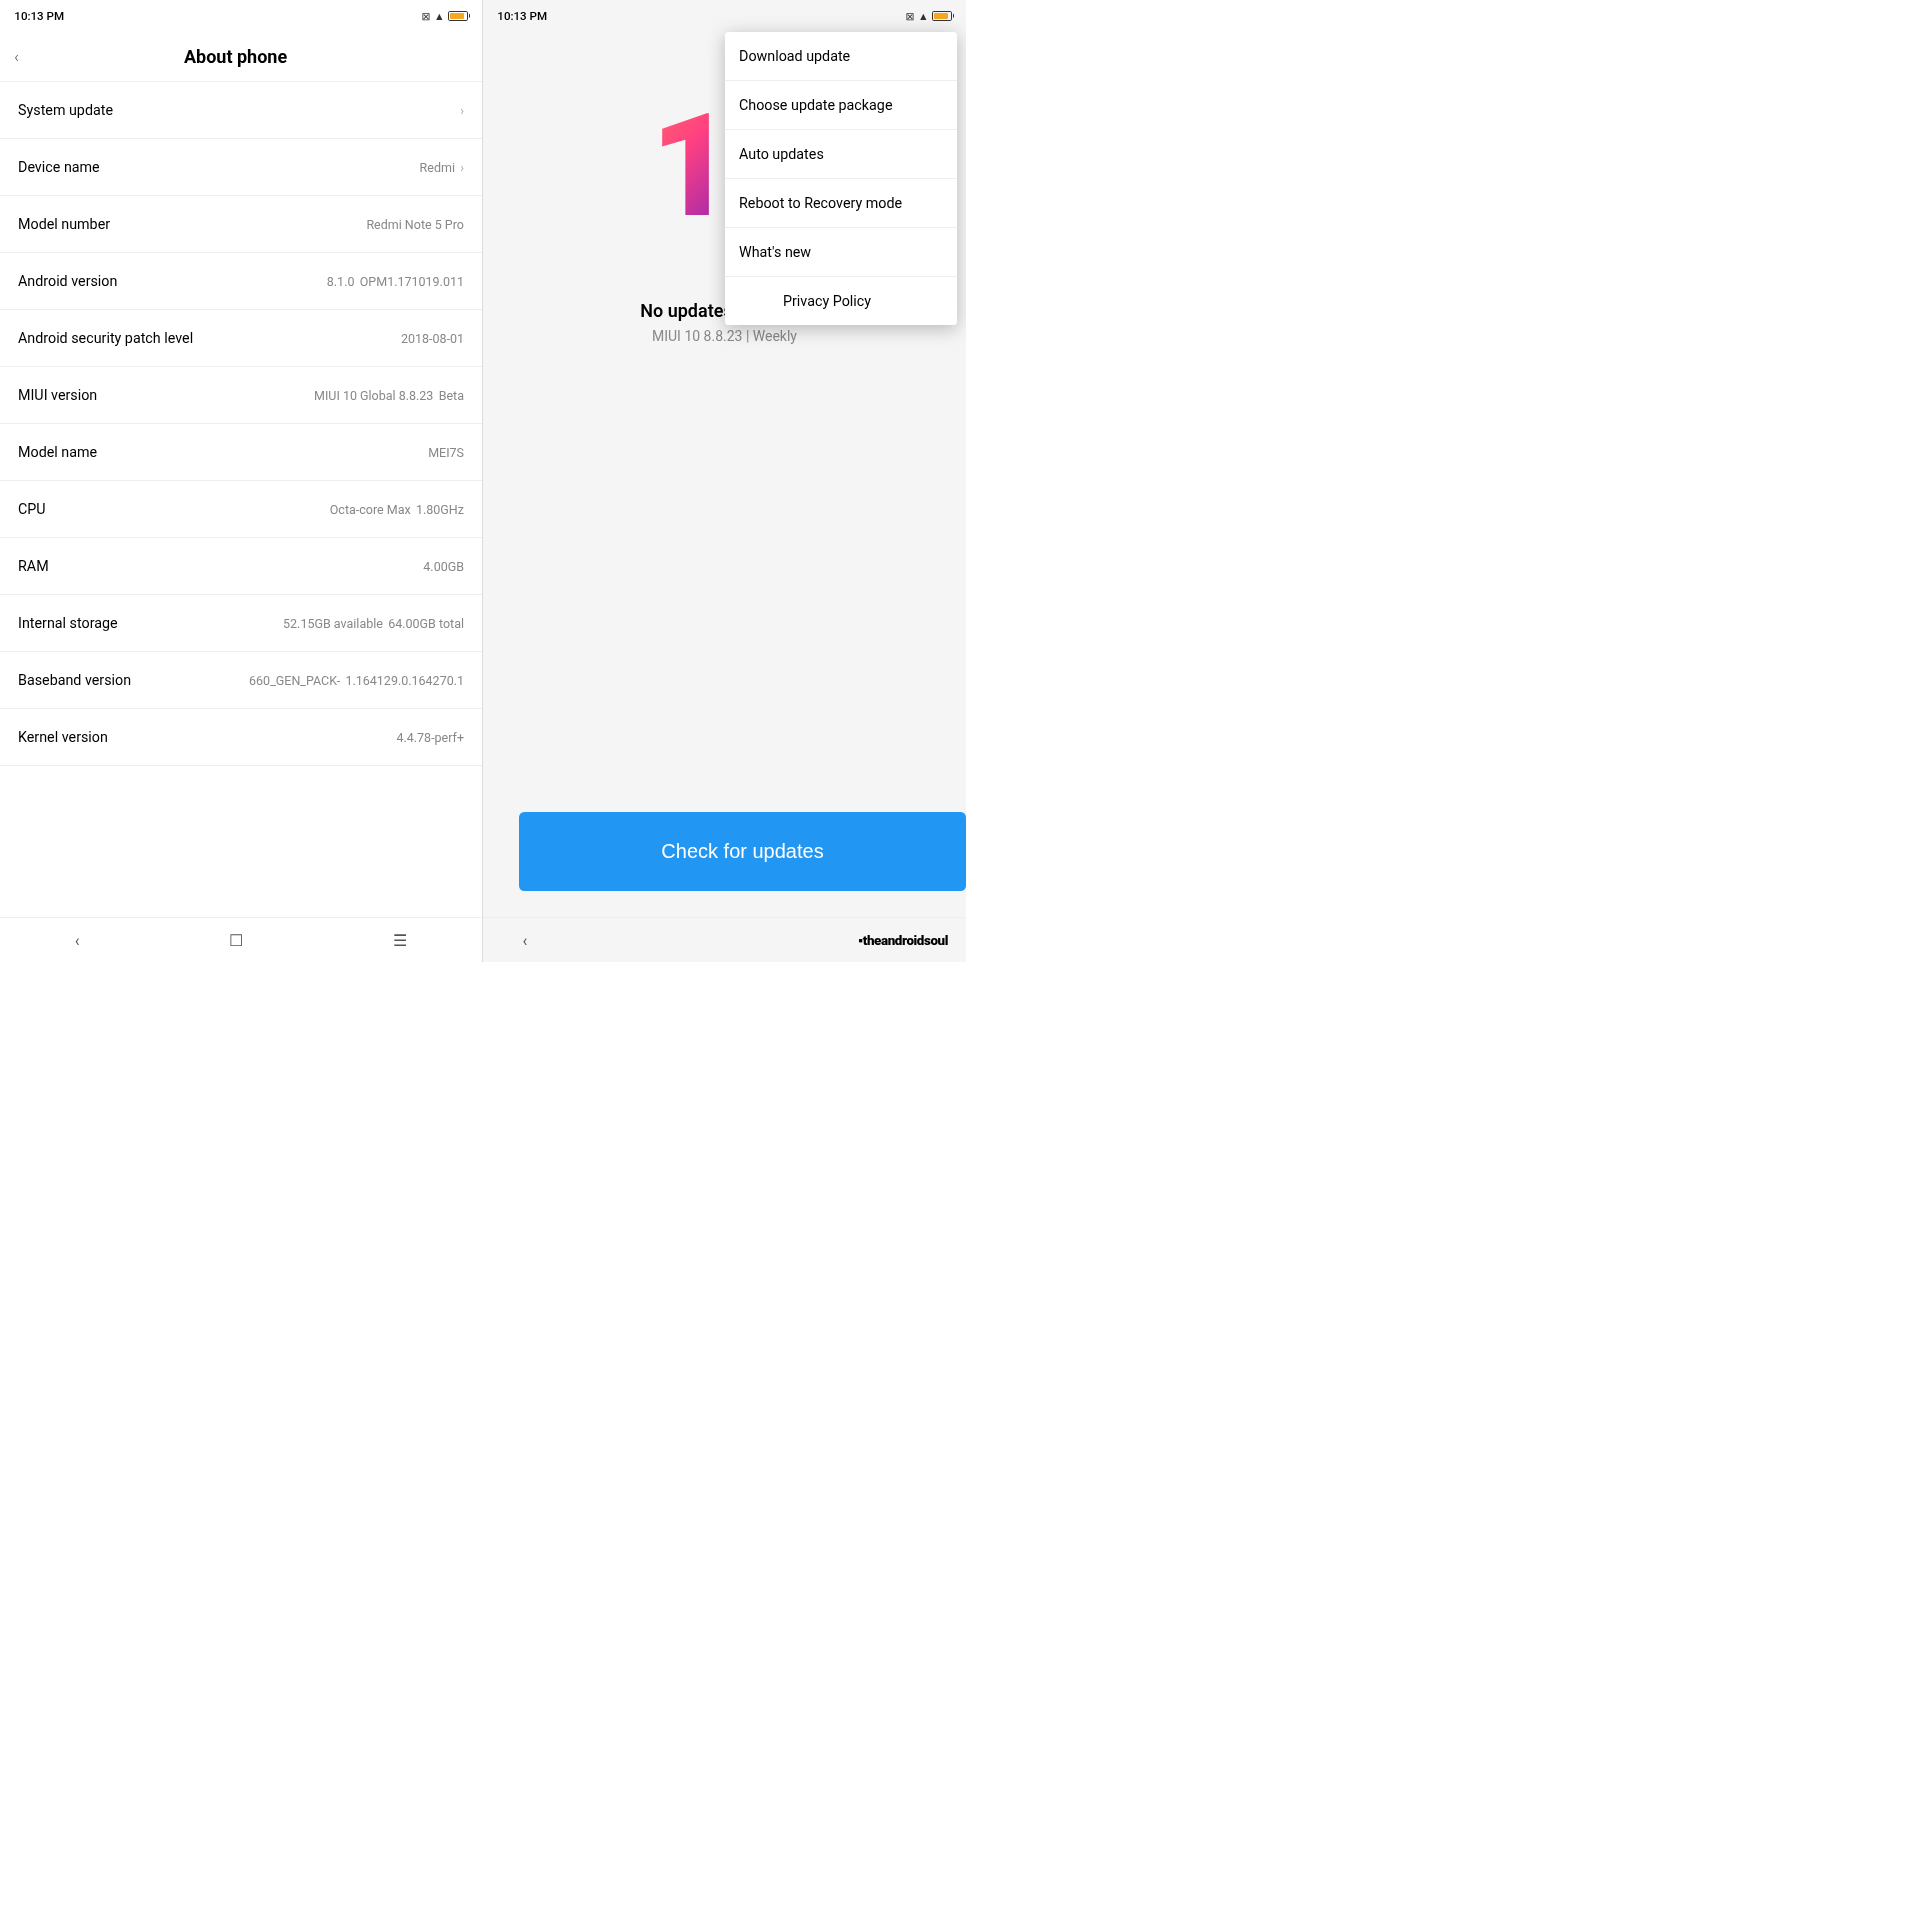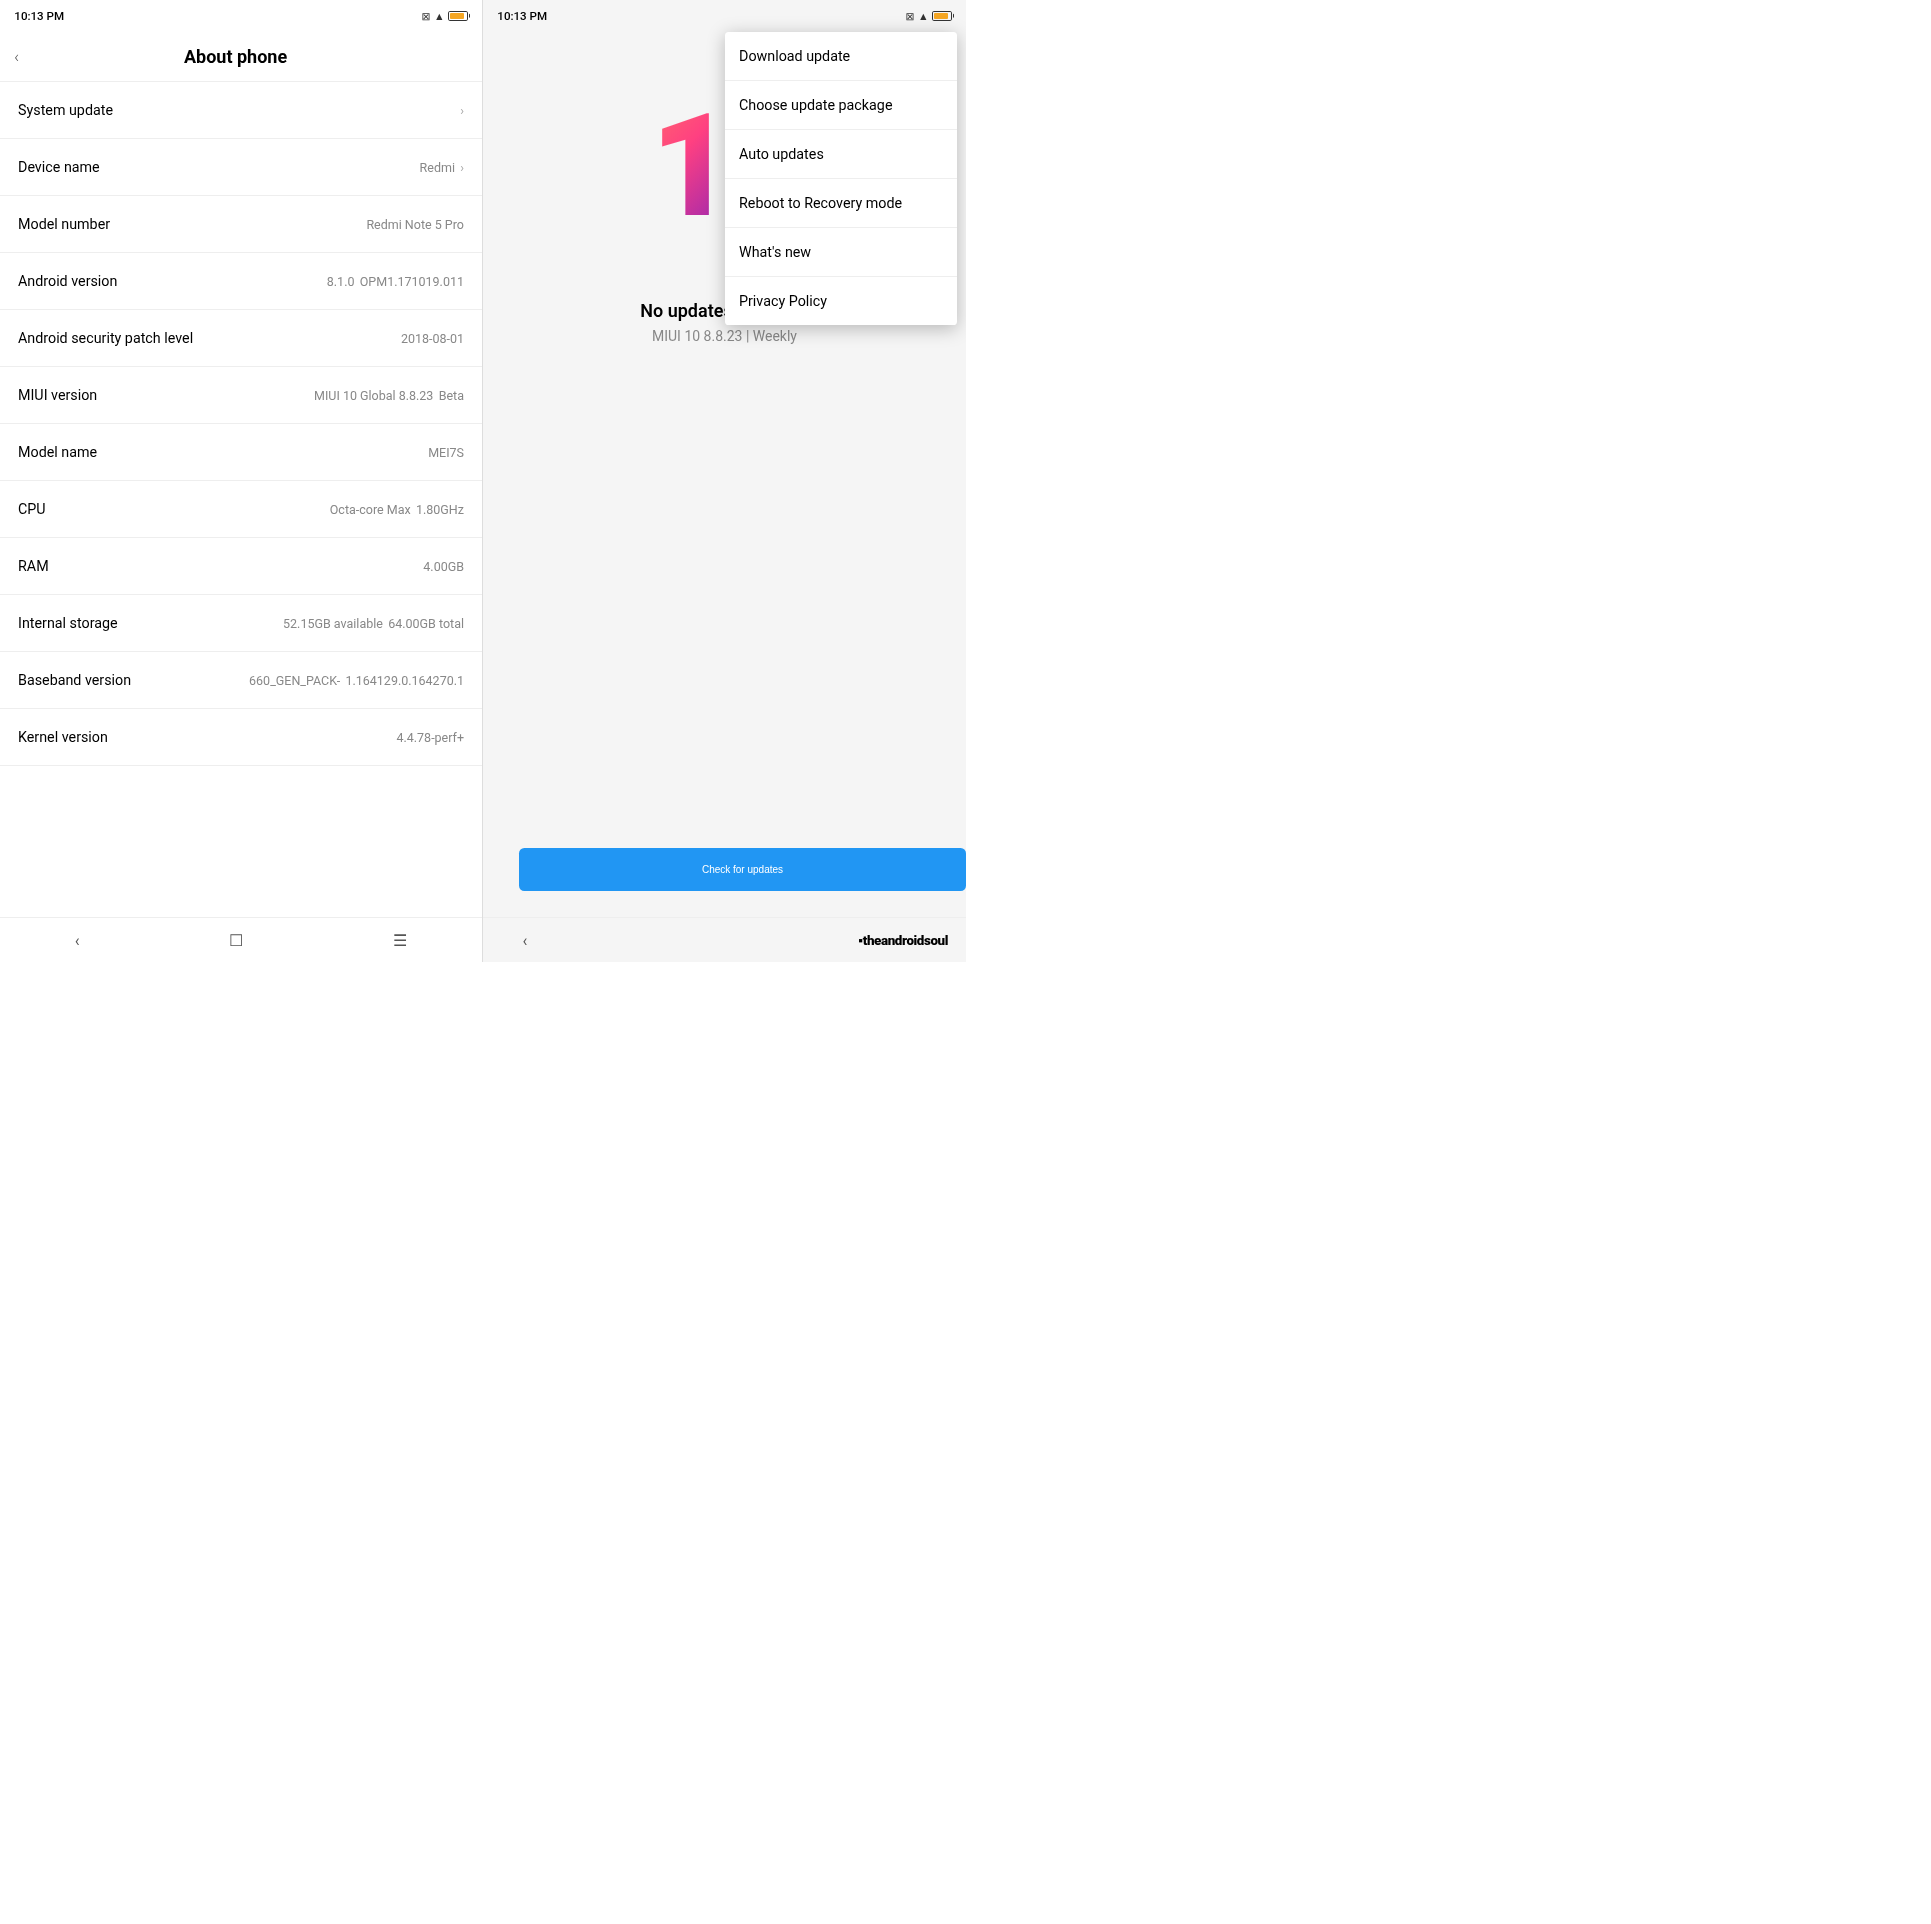--- a/index.html
+++ b/index.html
@@ -229,22 +229,22 @@
       font-size: 14px;
       color: #888;
     }
 
     .check-updates-btn {
       margin: auto 18px 18px 18px;
       background: #2196F3;
       color: #fff;
       border: none;
       border-radius: 5.3px;
-      padding: 16px;
-      font-size: 10px;
+      padding: 28px;
+      font-size: 20px;
       font-weight: 500;
       cursor: pointer;
       width: calc(100% - 36px);
       position: absolute;
       bottom: 53px;
       left: 18px;
     }
 
     .right-nav-bar {
       height: 45px;
@@ -282,20 +282,21 @@
     .dropdown-item {
       padding: 16px 14px;
       font-size: 14.3px;
       color: #000;
       cursor: pointer;
       border-bottom: 0.9px solid #eee;
     }
 
     .dropdown-item:last-child {
       border-bottom: none;
+      margin-left: 44px;
     }
 
     
     .wifi-icon {
       display: inline-block;
       font-size: 10.7px;
     }
   </style>
 </head>
 <body>

